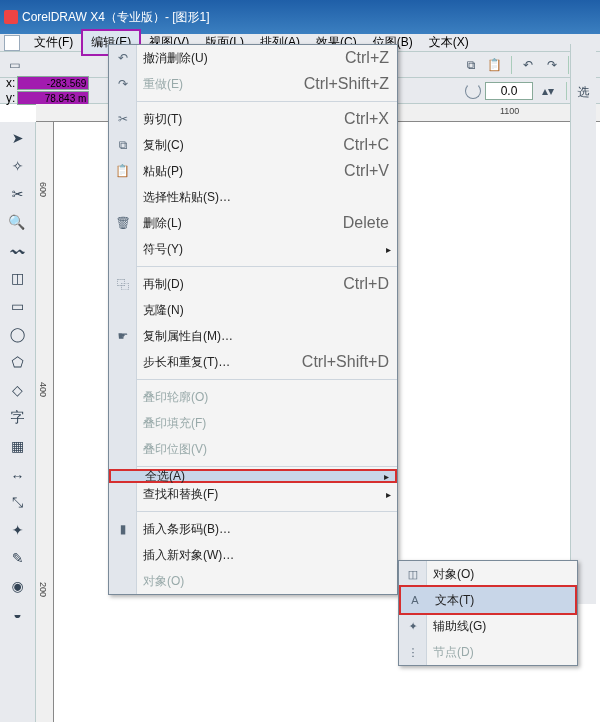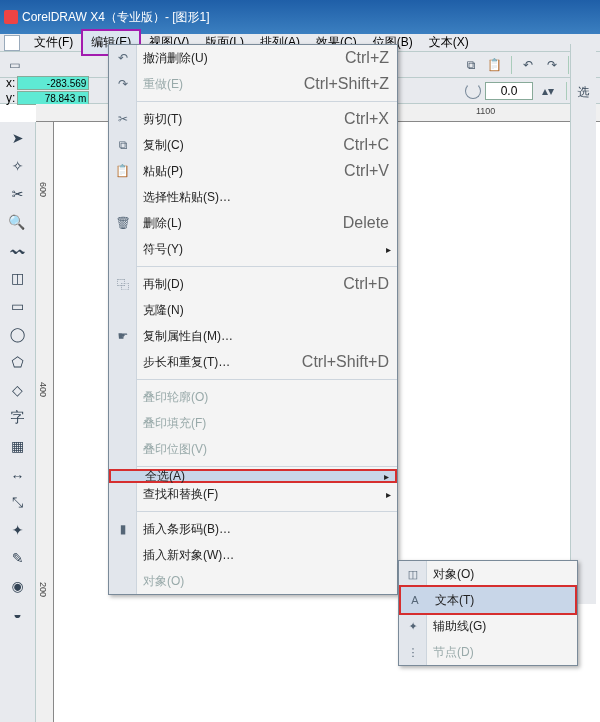--- a/index.html
+++ b/index.html
@@ -9,24 +9,24 @@
 .menubar{height:18px;background:#e8eaee;display:flex;align-items:center;padding:0 4px;border-bottom:1px solid #bcc;}
 .menubar-icon{width:16px;height:16px;margin-right:6px;background:#fff;border:1px solid #9ab;display:inline-block;}
 .menu-item{padding:3px 8px;cursor:default;}
 .menu-item.hl{border:2px solid #a21caf;background:#dce5f0;}
 .toolbar1{height:26px;background:#e8eaee;display:flex;align-items:center;padding:0 4px;border-bottom:1px solid #bcc;gap:2px;}
 .tbtn{width:22px;height:22px;border:1px solid transparent;display:inline-flex;align-items:center;justify-content:center;color:#456;}
 .tsep{width:1px;height:18px;background:#acb;margin:0 3px;}
 .proprow{height:26px;background:#e8eaee;display:flex;align-items:center;padding:0 4px;border-bottom:1px solid #bcc;gap:4px;}
 .coord-box{display:flex;flex-direction:column;gap:1px;margin-left:2px;}
 .coord-line{display:flex;align-items:center;gap:2px;}
-.coord-input{width:72px;height:14px;border:1px solid #8a9;background:#5eead4;font-size:10px;padding:0 2px;text-align:right;}
+.coord-input{width:72px;height:14px;border:1px solid #8a9;background:#a21caf;font-size:10px;padding:0 2px;text-align:right;}
 .rot-input{width:48px;height:18px;border:1px solid #8a9;background:#fff;text-align:center;}
 .ruler-h{height:18px;background:#f0f0f0;border-bottom:1px solid #888;position:relative;margin-left:36px;}
-.ruler-h .tick{position:absolute;top:2px;font-size:9px;color:#444;}
+.ruler-h .tick{position:absolute;top:2px;font-size:9px;color:#444;margin-left:24px;}
 .workarea{display:flex;height:600px;}
 .lefttools{width:36px;background:#e8eaee;display:flex;flex-direction:column;align-items:center;padding-top:4px;gap:4px;border-right:1px solid #bcc;}
 .ltool{width:24px;height:24px;border:1px solid transparent;display:flex;align-items:center;justify-content:center;color:#345;font-size:14px;}
 .ruler-v{width:18px;background:#f0f0f0;border-right:1px solid #888;position:relative;}
 .ruler-v .tick{position:absolute;left:2px;font-size:9px;color:#444;writing-mode:vertical-rl;}
 .canvas{flex:1;background:#fff;position:relative;}
 
 .dropdown{position:absolute;left:108px;top:44px;width:290px;background:#f4f4f4;border:1px solid #7a8a99;box-shadow:2px 2px 4px rgba(0,0,0,.3);}
 .dropdown .iconcol{position:absolute;left:0;top:0;bottom:0;width:28px;background:#e2e6ec;border-right:1px solid #cdd5dd;}
 .dd-item{position:relative;height:26px;display:flex;align-items:center;padding-left:34px;padding-right:8px;color:#222;}

